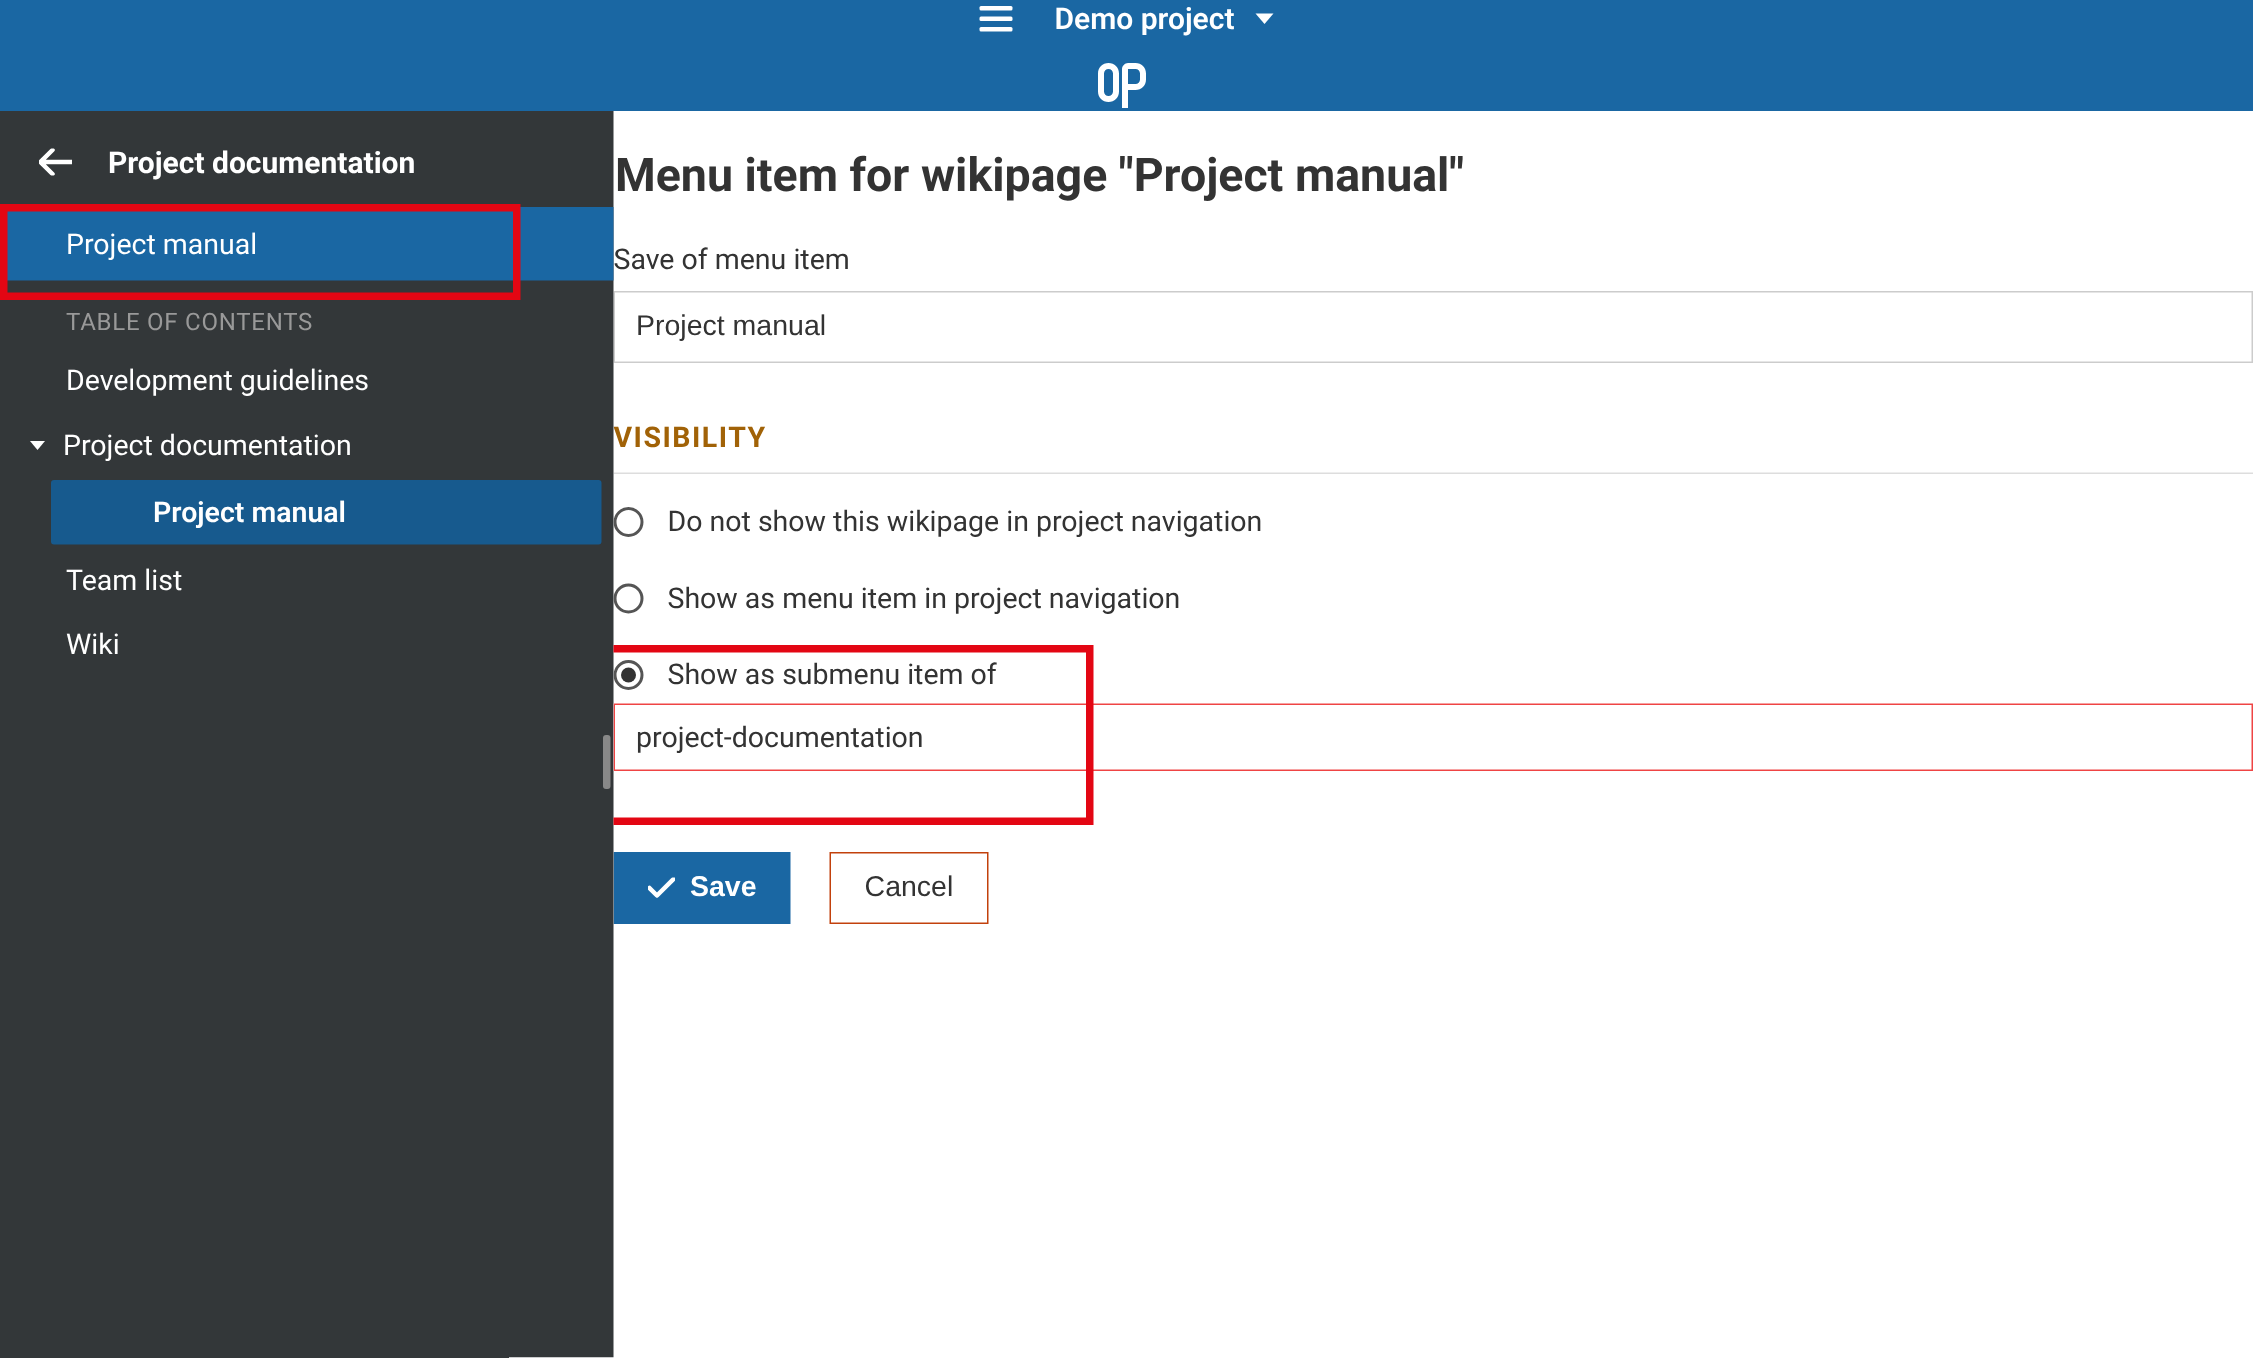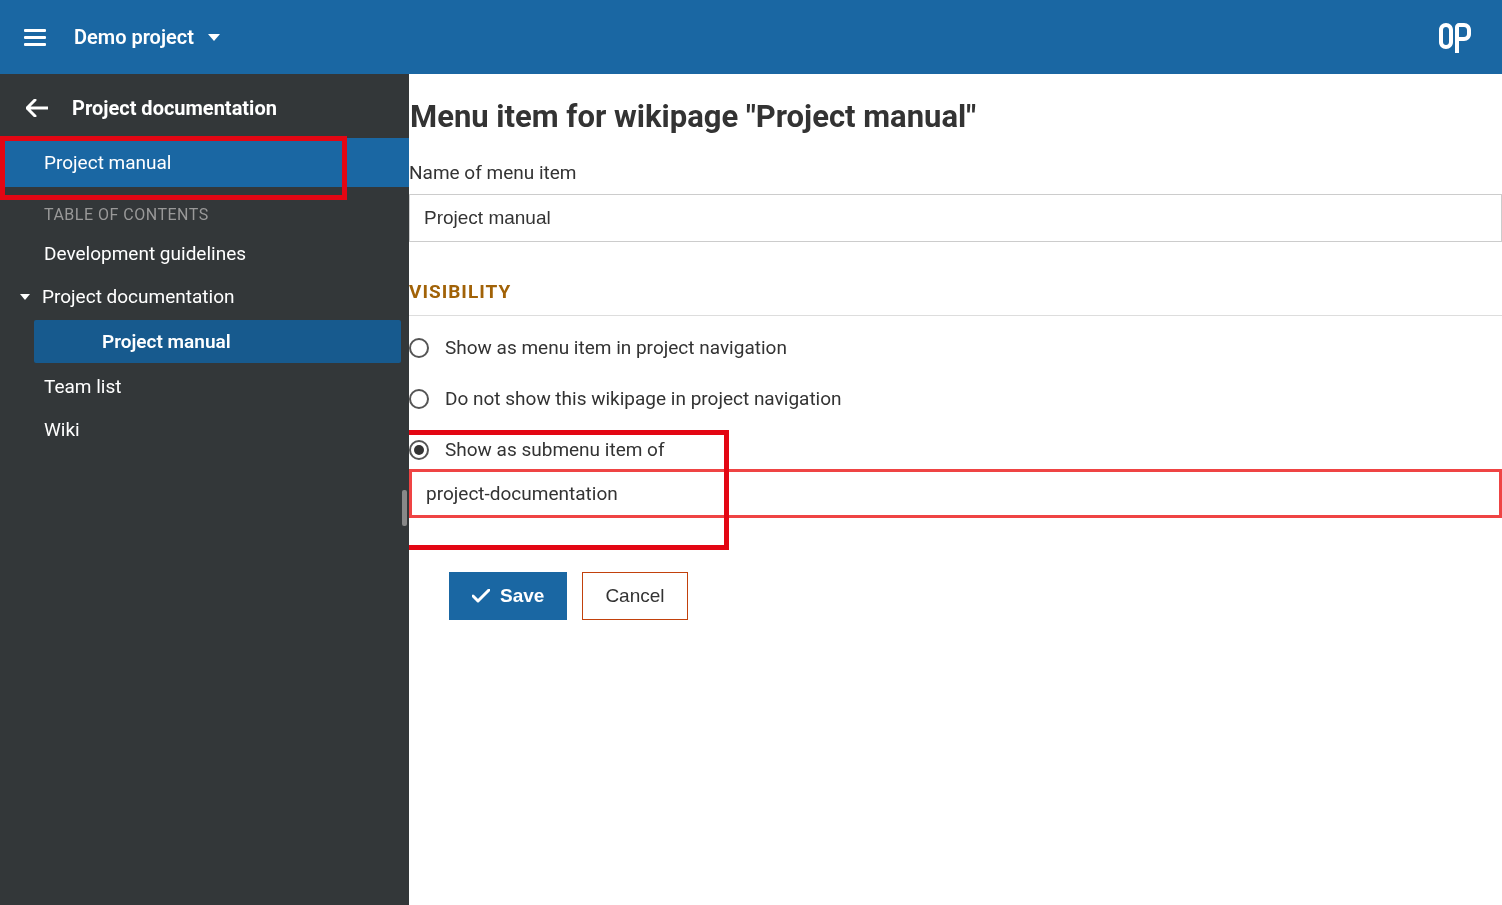--- a/index.html
+++ b/index.html
@@ -7,20 +7,21 @@
     
     
     .top-header {
       background: #1a67a3;
       height: 74px;
       display: flex;
       align-items: center;
       justify-content: space-between;
       padding: 0 24px;
       color: #fff;
+      flex-direction: column;
     }
     .header-left { display: flex; align-items: center; gap: 28px; }
     .hamburger { display: flex; flex-direction: column; gap: 4px; cursor: pointer; }
     .hamburger span { width: 22px; height: 3px; background: #fff; border-radius: 1px; }
     .project-selector { display: flex; align-items: center; gap: 14px; cursor: pointer; }
     .project-name { font-size: 20px; font-weight: 600; }
     .caret-down { width: 0; height: 0; border-left: 6px solid transparent; border-right: 6px solid transparent; border-top: 7px solid #fff; }
     .logo-area { display: flex; align-items: center; gap: 12px; }
     .logo-icon svg { display: block; }
     .logo-text { font-size: 30px; font-weight: 300; letter-spacing: -0.5px; }
@@ -78,27 +79,27 @@
     .radio.checked::after { content: ''; width: 10px; height: 10px; background: #333; border-radius: 50%; }
     .radio-label { font-size: 19px; color: #333; cursor: pointer; }
     
     .submenu-block { position: relative; padding-bottom: 4px; }
     .red-box-2 { position: absolute; top: -8px; left: -12px; width: 332px; height: 120px; border: 5px solid #e30613; pointer-events: none; }
     .submenu-block .radio-row { margin-bottom: 8px; }
     .select-input {
       width: 100%;
       padding: 10px 14px;
       font-size: 19px;
-      border: 3px solid #ef4444;
+      border: 1px solid #ef4444;
       background: #fff;
       color: #333;
       margin-top: 2px;
     }
     
-    .button-row { display: flex; gap: 15px; margin-top: 50px; margin-left: 40px; }
+    .button-row { display: flex; gap: 26px; margin-top: 50px; }
     .btn { padding: 12px 22px; font-size: 19px; cursor: pointer; border: 1px solid transparent; display: flex; align-items: center; gap: 10px; }
     .btn-primary { background: #1a67a3; color: #fff; font-weight: 600; }
     .btn-primary .check-icon svg { display: block; }
     .btn-secondary { background: #fff; color: #333; border: 1px solid #c2410c; }
     
     .content-block { padding-left: 0; }
   </style>
 </head>
 <body>
 
@@ -155,34 +156,34 @@
 
     <div class="toc-item">Wiki</div>
 
     <div class="sidebar-handle"></div>
   </div>
 
   <div class="main">
     <div class="main-inner content-block">
       <h1 class="page-title">Menu item for wikipage "Project manual"</h1>
       
-      <div class="form-label">Name of menu item</div>
+      <div class="form-label">Save of menu item</div>
       <input type="text" class="text-input" value="Project manual" style="">
       
       <div class="section">
         <div class="section-header">VISIBILITY</div>
 
         <div class="radio-row">
           <span class="radio"></span>
-          <span class="radio-label">Show as menu item in project navigation</span>
+          <span class="radio-label">Do not show this wikipage in project navigation</span>
         </div>
 
         <div class="radio-row">
           <span class="radio"></span>
-          <span class="radio-label">Do not show this wikipage in project navigation</span>
+          <span class="radio-label">Show as menu item in project navigation</span>
         </div>
 
         <div class="submenu-block">
           <div class="red-box-2"></div>
           <div class="radio-row">
             <span class="radio checked"></span>
             <span class="radio-label">Show as submenu item of</span>
           </div>
           <div class="select-input">project-documentation</div>
         </div>

